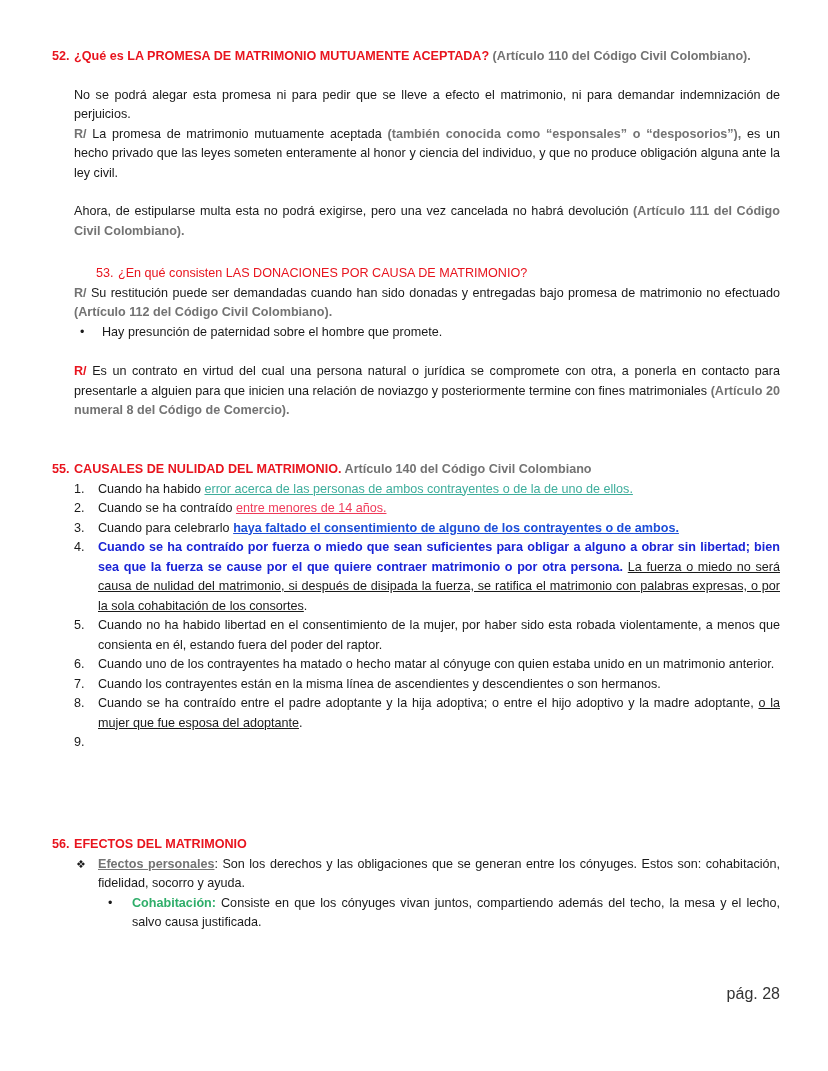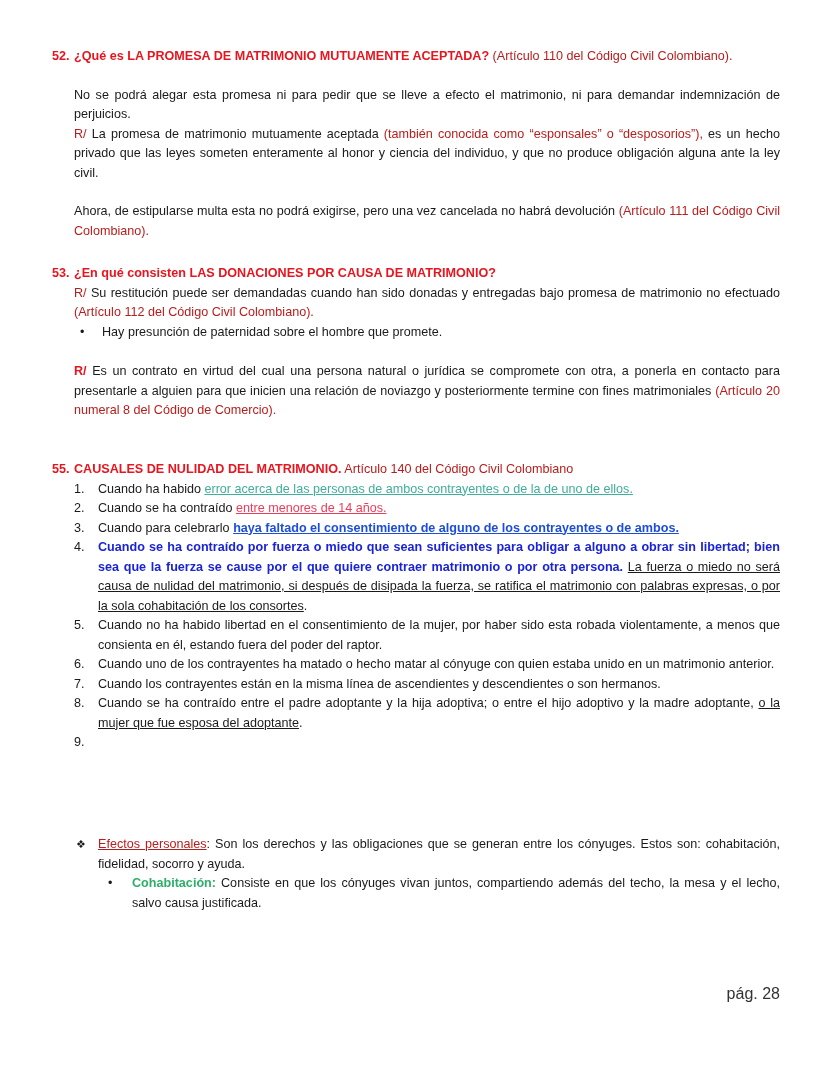--- a/index.html
+++ b/index.html
@@ -2,21 +2,21 @@
 <html><head>
 <meta charset="utf-8">
 <style>
   html, body { margin:0; padding:0; background:#ffffff; }
   body { width:828px; height:1071px; position:relative; overflow:hidden;
          font-family:"Liberation Sans", sans-serif; color:#1a1a1a; font-size:12.6px; }
   .page { position:absolute; left:0; top:0; width:828px; height:1071px; }
   .sec { position:absolute; left:52px; width:728px; }
   .line { line-height:19.5px; text-align:justify; }
   .h { color:#e8141e; }
-  .b { font-weight:normal; color:#b91c1c; }
+  .b { font-weight:bold; color:#737373; }
   .num { display:inline-block; width:22px; color:#e8141e; }
   .ind { padding-left:22px; }
   .red { color:#e8141e; }
   .teal { color:#3fae9c; text-decoration:underline; }
   .pink { color:#ef3b5a; text-decoration:underline; }
   .dred { color:#1d4ed8; font-weight:bold; text-decoration:underline; }
   .blue { color:#1a24d6; font-weight:bold; }
   .u { text-decoration:underline; }
   .green { color:#2fae6a; font-weight:bold; }
   ol.items { list-style:none; margin:0; padding:0; }
@@ -42,21 +42,21 @@
     <div class="line ind" style="margin-top:19px;">No se podrá alegar esta promesa ni para pedir que se lleve a efecto el matrimonio, ni para demandar indemnización de perjuicios.</div>
     <div class="line ind">
       <span class="b">R/</span><span> La promesa de matrimonio mutuamente aceptada </span><span class="b">(también conocida como “esponsales” o “desposorios”),</span><span> es un hecho privado que las leyes someten enteramente al honor y ciencia del individuo, y que no produce obligación alguna ante la ley civil.</span>
     </div>
     <div class="line ind" style="margin-top:19px;">
       <span>Ahora, de estipularse multa esta no podrá exigirse, pero una vez cancelada no habrá devolución </span><span class="b">(Artículo 111 del Código Civil Colombiano).</span>
     </div>
   </div>
 
   <div class="sec" style="top:264px;">
-    <div class="line" style="font-weight:bold;">
+    <div class="line" style="font-weight:normal;margin-left:44px;">
       <span class="num">53.</span><span class="h">¿En qué consisten LAS DONACIONES POR CAUSA DE MATRIMONIO?</span>
     </div>
     <div class="line ind">
       <span class="b">R/</span><span> Su restitución puede ser demandadas cuando han sido donadas y entregadas bajo promesa de matrimonio no efectuado </span><span class="b">(Artículo 112 del Código Civil Colombiano).</span>
     </div>
     <div class="bullet">
       <span class="dot">•</span><span>Hay presunción de paternidad sobre el hombre que promete.</span>
     </div>
   </div>
 
@@ -77,20 +77,23 @@
       <li><span class="n">4.</span><span class="blue">Cuando se ha contraído por fuerza o miedo que sean suficientes para obligar a alguno a obrar sin libertad; bien sea que la fuerza se cause por el que quiere contraer matrimonio o por otra persona.</span><span> </span><span class="u">La fuerza o miedo no será causa de nulidad del matrimonio, si después de disipada la fuerza, se ratifica el matrimonio con palabras expresas, o por la sola cohabitación de los consortes</span><span>.</span></li>
       <li><span class="n">5.</span><span>Cuando no ha habido libertad en el consentimiento de la mujer, por haber sido esta robada violentamente, a menos que consienta en él, estando fuera del poder del raptor.</span></li>
       <li><span class="n">6.</span><span>Cuando uno de los contrayentes ha matado o hecho matar al cónyuge con quien estaba unido en un matrimonio anterior.</span></li>
       <li><span class="n">7.</span><span>Cuando los contrayentes están en la misma línea de ascendientes y descendientes o son hermanos.</span></li>
       <li><span class="n">8.</span><span>Cuando se ha contraído entre el padre adoptante y la hija adoptiva; o entre el hijo adoptivo y la madre adoptante, </span><span class="u">o la mujer que fue esposa del adoptante</span><span>.</span></li>
       <li><span class="n">9.</span></li>
     </ol>
   </div>
 
   <div class="sec" style="top:835px;">
+    <div class="line" style="font-weight:bold;">
+      <span class="num">56.</span><span class="h">EFECTOS DEL MATRIMONIO</span>
+    </div>
     <div class="diamond">
       <span class="sym">❖</span><span class="b u">Efectos personales</span><span>: Son los derechos y las obligaciones que se generan entre los cónyuges. Estos son: cohabitación, fidelidad, socorro y ayuda.</span>
     </div>
     <div class="sub-bullet">
       <span class="dot">•</span><span class="green">Cohabitación:</span><span> Consiste en que los cónyuges vivan juntos, compartiendo además del techo, la mesa y el lecho, salvo causa justificada.</span>
     </div>
   </div>
 
   <div class="footer">pág. 28</div>
 </div>

